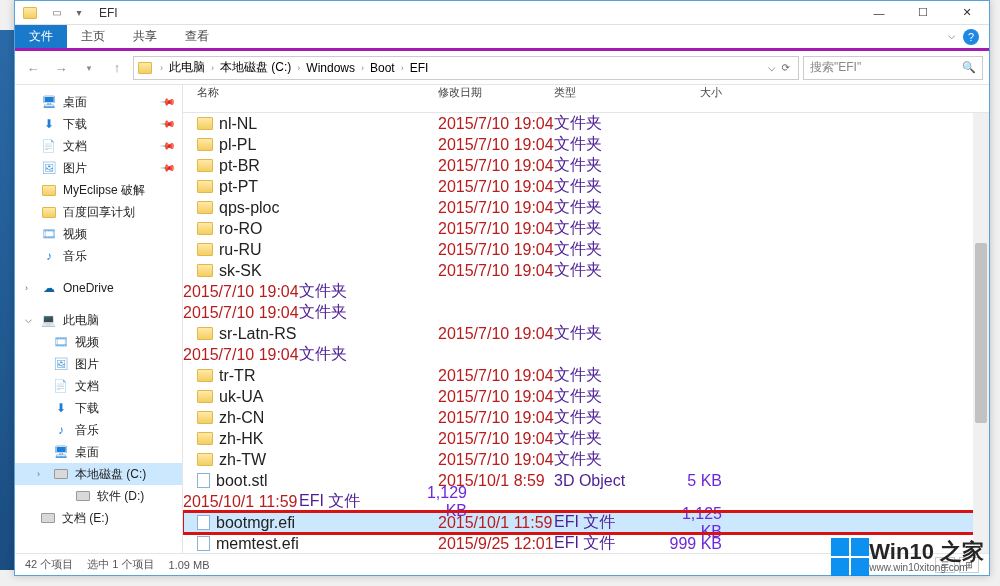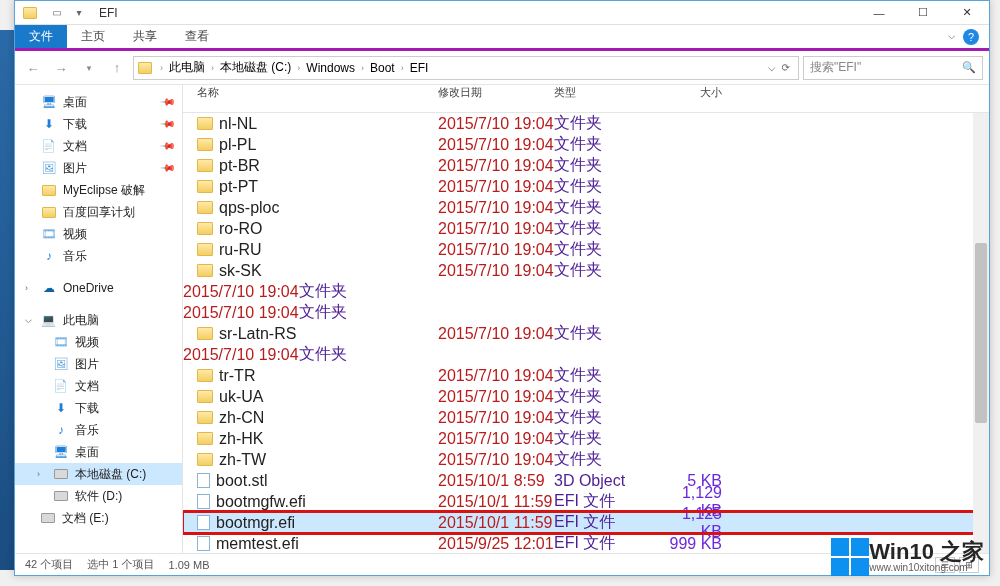--- a/index.html
+++ b/index.html
@@ -224,21 +224,21 @@
           <span class="sicon si-desktop">🖥</span>
           <span>桌面</span>
         </div>
         <div class="side-item sel" style="padding-left:38px">
           <span class="tree-arrow" style="left:22px">›</span>
           <span class="sicon">
             <span class="si-drive"></span>
           </span>
           <span>本地磁盘 (C:)</span>
         </div>
-        <div class="side-item " style="padding-left:38px">
+        <div class="side-item " style="padding-left:60px">
           <span class="sicon">
             <span class="si-drive"></span>
           </span>
           <span>软件 (D:)</span>
         </div>
         <div class="side-item " style="padding-left:25px">
           <span class="sicon">
             <span class="si-drive"></span>
           </span>
           <span>文档 (E:)</span>
@@ -397,24 +397,20 @@
           <div class="row  ">
     <div class="c-name">
               <span class="ficon-file"></span>
               <span>boot.stl</span>
             </div>
     <div class="c-date">2015/10/1 8:59</div>
     <div class="c-type">3D Object</div>
     <div class="c-size">5 KB</div>
   </div>
           <div class="row  ">
-    <div class="c-name">
-              <span class="ficon-file"></span>
-              <span>bootmgfw.efi</span>
-            </div>
     <div class="c-date">2015/10/1 11:59</div>
     <div class="c-type">EFI 文件</div>
     <div class="c-size">1,129 KB</div>
   </div>
           <div class="row sel highlight">
     <div class="c-name">
               <span class="ficon-file"></span>
               <span>bootmgr.efi</span>
             </div>
     <div class="c-date">2015/10/1 11:59</div>

